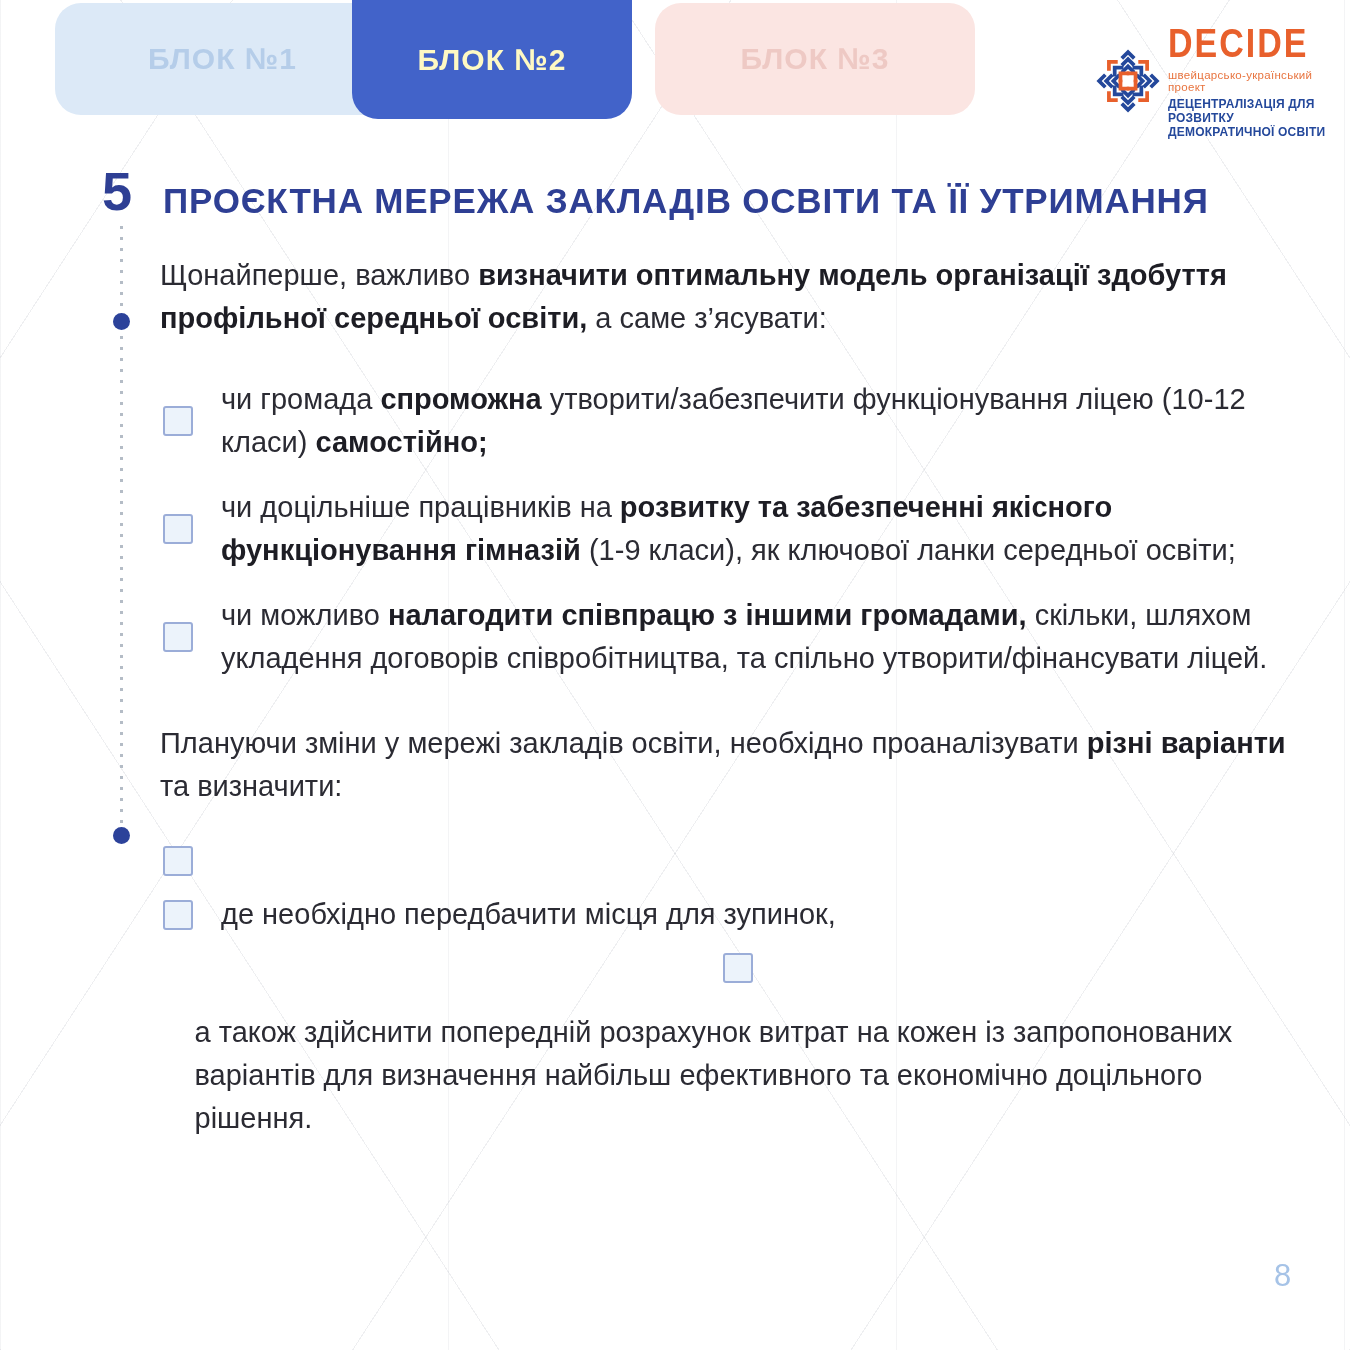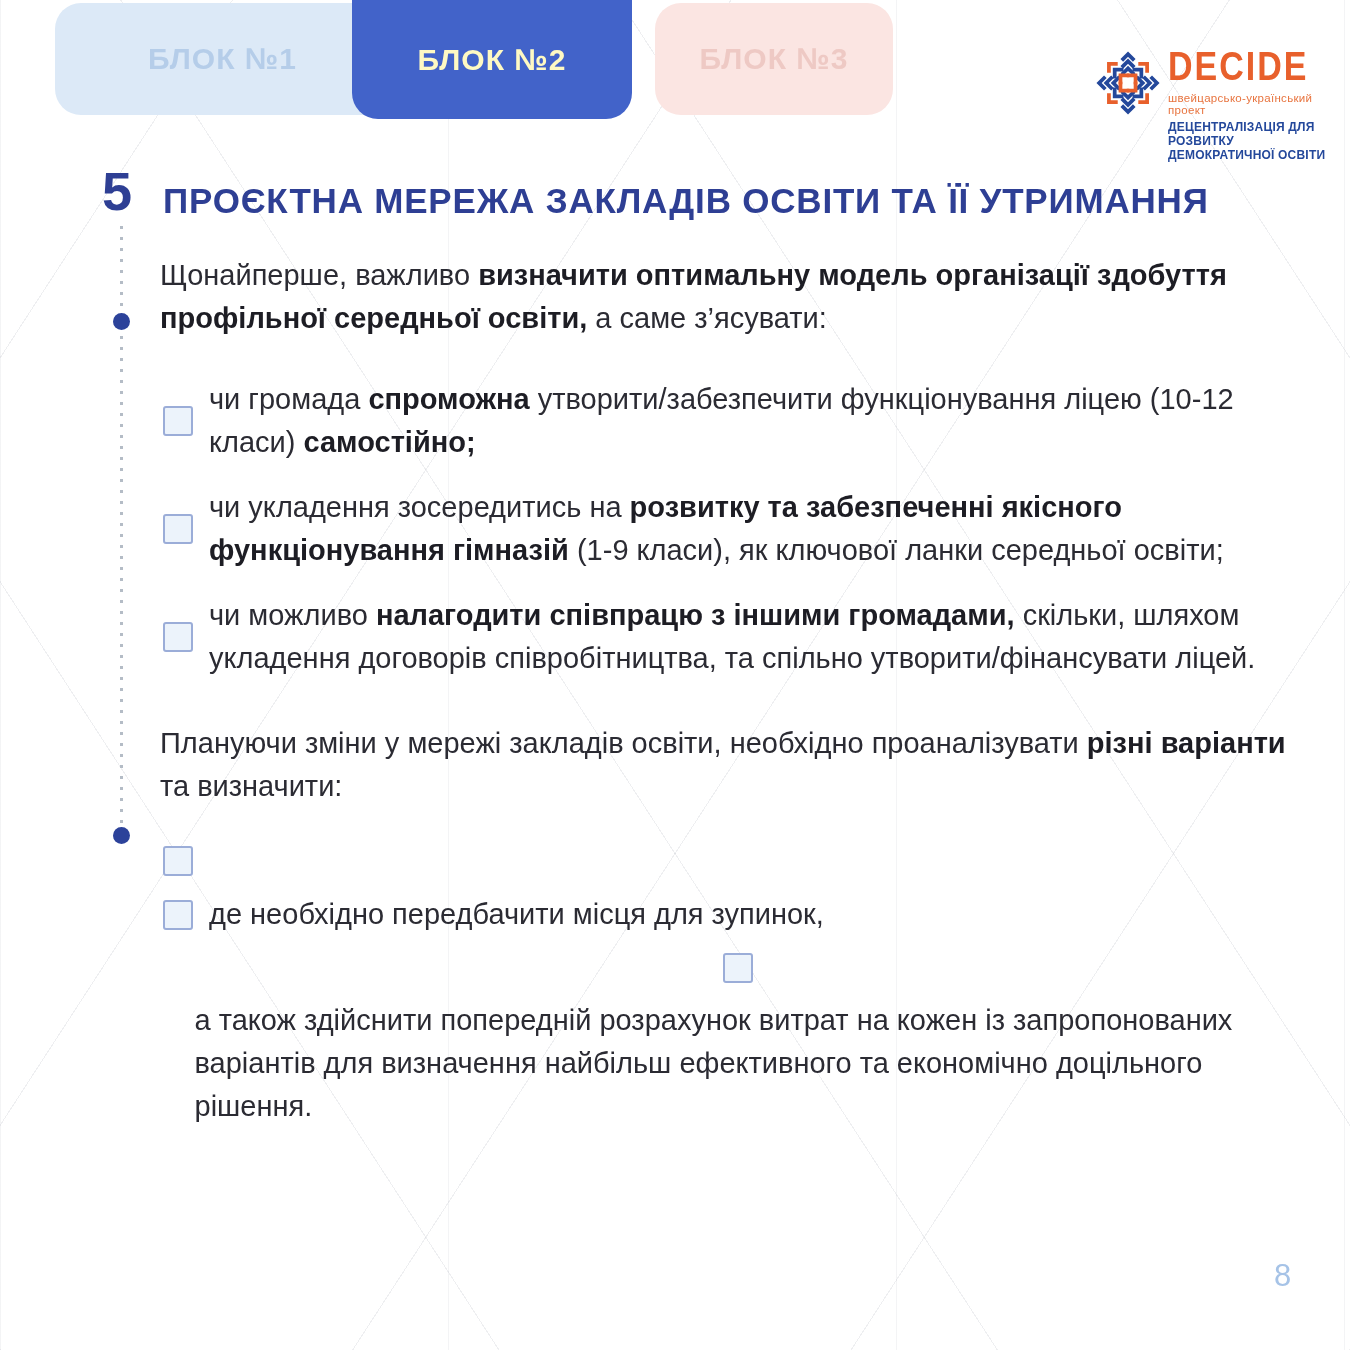--- a/index.html
+++ b/index.html
@@ -23,24 +23,24 @@
   .layer { position:absolute; z-index:1; }
 
   
   .tab {
     position:absolute;
     display:flex; align-items:center; justify-content:center;
     font-weight:bold; font-size:30px; letter-spacing:1px;
   }
   .tab1 { left:55px;  top:3px; width:335px; height:112px; border-radius:26px; background:#dce9f7; color:#b5cde9; }
   .tab2 { left:352px; top:0;   width:280px; height:119px; border-radius:0 0 26px 26px; background:#4263c9; color:#fef9c3; }
-  .tab3 { left:655px; top:3px; width:238px; height:112px; border-radius:26px; background:#fbe5e2; color:#eec9c4; }
+  .tab3 { left:655px; top:3px; width:320px; height:112px; border-radius:26px; background:#fbe5e2; color:#eec9c4; }
 
   
-  .logo { position:absolute; left:1096px; top:22px; display:flex; gap:8px; align-items:flex-start;margin-top:23px; }
+  .logo { position:absolute; left:1096px; top:22px; display:flex; gap:8px; align-items:center; }
   .logo-text { display:flex; flex-direction:column; }
   .logo-brand {
     font-weight:bold; font-size:34px; letter-spacing:2px; color:#e8602c;
     transform:scaleY(1.22); transform-origin:left top; line-height:34px;
   }
   .logo-tagline { margin-top:13px; font-size:11.5px; color:#e8743f; letter-spacing:0.3px; }
   .logo-sub { font-size:12px; font-weight:bold; color:#24489b; line-height:14px; letter-spacing:0.2px; }
   .logo-sub.first { margin-top:4px; }
 
   
@@ -63,21 +63,21 @@
     background:#2c429a; left:113px;
   }
   .dot1 { top:313px; }
   .dot2 { top:827px; }
 
   
   .content { position:absolute; left:160px; top:254px; width:1152px; }
   .intro { font-size:29px; line-height:43px; color:#2b2b33; margin-bottom:38px; }
   .intro.second { margin-top:42px; }
   .b, .rich .b { font-weight:bold; color:#1d1d24; }
-  .check-item { display:flex; align-items:center; gap:16px; padding-left:3px; margin-bottom:22px; }
+  .check-item { display:flex; align-items:center; gap:28px; padding-left:3px; margin-bottom:22px; }
   .check-item.small { margin-bottom:17px; }
   .check-item.last { margin-top:10px;flex-direction:column; }
   .checkbox {
     flex:0 0 auto; width:30px; height:30px;
     background:#ecf3fb; border:2px solid #9badd8; border-radius:3px;
   }
   .check-text { font-size:29px; line-height:43px; color:#2b2b33; max-width:1086px; }
 
   .page-number {
     position:absolute; left:1274px; top:1258px;
@@ -159,21 +159,21 @@
 
   <p class="intro rich"><span>Щонайперше, важливо </span><span class="b">визначити оптимальну модель організації здобуття профільної середньої освіти,</span><span> а саме з’ясувати:</span></p>
 
   <div class="check-item">
     <span class="checkbox"></span>
     <p class="check-text rich"><span>чи громада </span><span class="b">спроможна</span><span> утворити/забезпечити функціонування ліцею (10-12 класи) </span><span class="b">самостійно;</span></p>
   </div>
 
   <div class="check-item">
     <span class="checkbox"></span>
-    <p class="check-text rich"><span>чи укладення зосередитись на </span><span class="b">розвитку та забезпеченні якісного функціонування гімназій</span><span> (1-9 класи), як ключової ланки середньої освіти;</span></p>
+    <p class="check-text rich"><span>чи доцільніше працівників на </span><span class="b">розвитку та забезпеченні якісного функціонування гімназій</span><span> (1-9 класи), як ключової ланки середньої освіти;</span></p>
   </div>
 
   <div class="check-item">
     <span class="checkbox"></span>
     <p class="check-text rich"><span>чи можливо </span><span class="b">налагодити співпрацю з іншими громадами,</span><span> скільки, шляхом укладення договорів співробітництва, та спільно утворити/фінансувати ліцей.</span></p>
   </div>
 
   <p class="intro second rich"><span>Плануючи зміни у мережі закладів освіти, необхідно проаналізувати </span><span class="b">різні варіанти</span><span> та визначити:</span></p>
 
 

